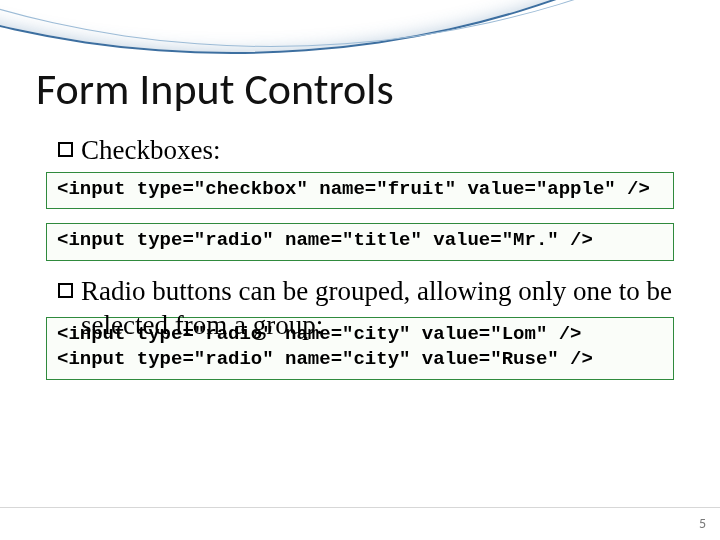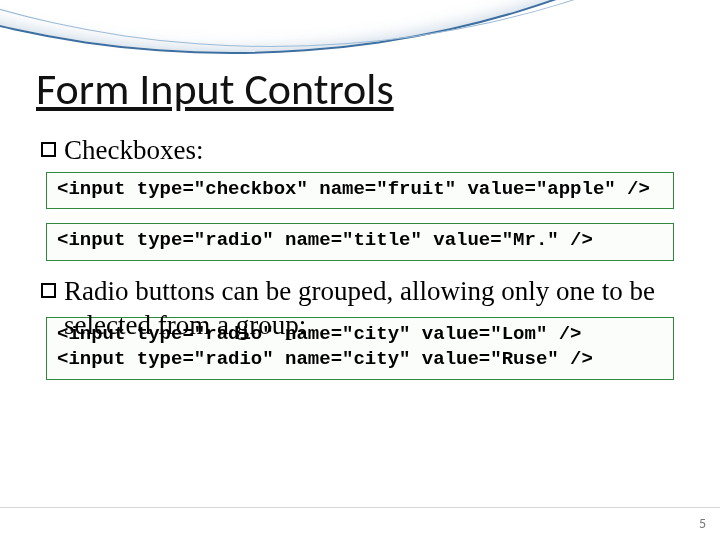--- a/index.html
+++ b/index.html
@@ -34,26 +34,25 @@
     position:absolute;inset:0;
     padding:62px 36px 0 36px;
     box-sizing:border-box;
   }
   h1{
     margin:0 0 18px 0;
     font-family:Calibri,"Segoe UI",Arial,sans-serif;
     font-weight:400;
     font-size:44px;
     color:#111;
-    text-decoration:underline;
   }
   .bullet{
     display:flex;align-items:flex-start;gap:8px;
     font-size:27px;
-    margin:6px 0 4px 5px;
+    margin:6px 0 4px 22px;
     line-height:1.25;
   }
   .bullet .sq{
     flex:0 0 auto;
     width:15px;height:15px;
     border:2px solid #000;
     margin-top:8px;
     box-sizing:border-box;
   }
   .codebox{

